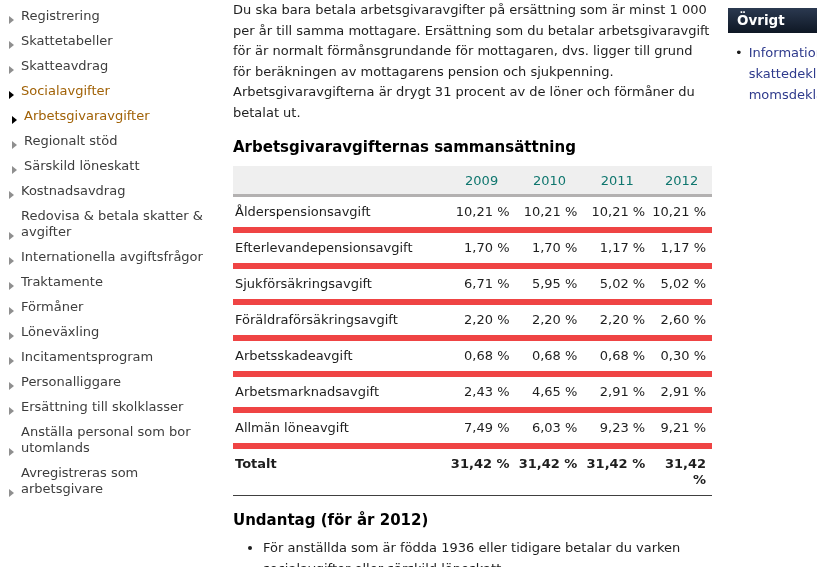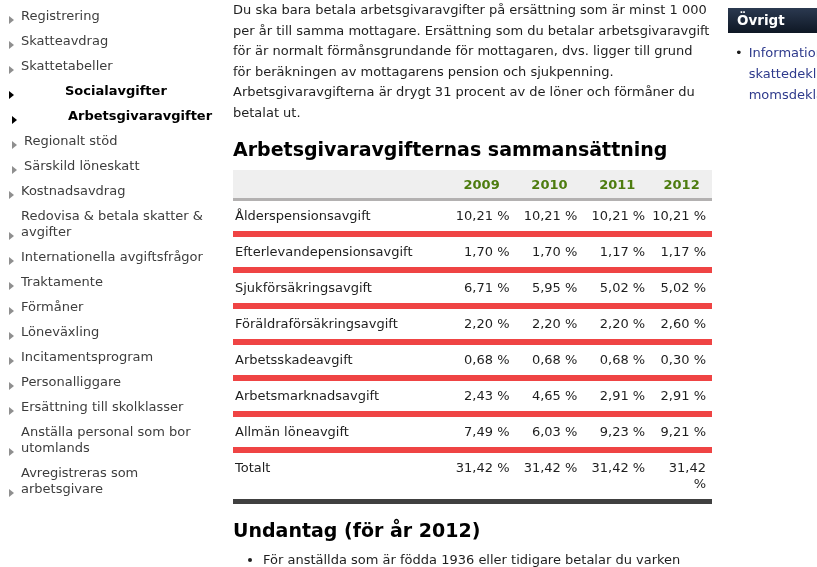--- a/index.html
+++ b/index.html
@@ -16,44 +16,44 @@
   .side-item {
     display:flex; align-items:flex-end;
     margin-bottom:9px; line-height:16px; color:#3d3d3d; cursor:pointer;
   }
   .side-item .arrow {
     flex:0 0 auto; width:0; height:0; margin:4px 7px 0 0;
     border-left:5px solid #8f8f8f;
     border-top:4px solid transparent; border-bottom:4px solid transparent;
   }
   .side-item.lvl2 { margin-left:3px; }
-  .side-item.bold { font-weight:bold; color:#000000;gap:44px; }
+  .side-item.bold { font-weight:normal; color:#a16207; }
   .side-item.bold .arrow { border-left-color:#000; }
 
   
   .main { position:absolute; left:233px; top:0; width:479px; }
   .main p { margin:0; padding:0; line-height:20.5px; }
   .p1 { margin-top:8px; }
   .p2 { margin-top:9px; }
-  h2.section-title { font-size:19px; font-weight:bold; margin:15px 0 0 0; color:#000; }
+  h2.section-title { font-size:15px; font-weight:bold; margin:15px 0 0 0; color:#000; }
 
   table.contrib { border-collapse:collapse; width:479px; margin-top:10px; }
   table.contrib th {
-    background:#efefef; font-weight:bold; color:#4d7c0f;
+    background:#efefef; font-weight:normal; color:#0f766e;
     border-bottom:3px solid #b3b1b1; padding:7px 6px 6px 6px;
   }
   th.col-label { width:212px; }
   th.col-year  { width:67px; text-align:center; }
   th.col-year.last { width:60px; }
   table.contrib td {
     border-bottom:6px solid #ef4444; padding:7px 6px 7px 0;
     text-align:right; white-space:nowrap; line-height:16px;
   }
   table.contrib td.label { text-align:left; padding-left:2px; white-space:normal; }
-  tr.total-row td { font-weight:normal; border-bottom:5px solid #404040; vertical-align:top; }
+  tr.total-row td { font-weight:bold; border-bottom:1px solid #404040; vertical-align:top; }
   td.total-last span { display:block; text-align:right; }
 
   ul.undantag { margin:9px 0 0 30px; padding:0; }
   ul.undantag li { margin-bottom:8px; line-height:20.5px; width:442px; }
 
   
   .right-panel { position:absolute; left:728px; top:8px; width:130px; }
   .right-header {
     background:linear-gradient(#2b3950, #0e1724);
     color:#ffffff; font-weight:bold; font-size:13.5px;
@@ -68,25 +68,25 @@
 </head>
 <body>
 
 <nav class="sidebar">
     <div class="side-item">
       <span class="arrow"></span>
       <span class="lbl">Registrering</span>
     </div>
     <div class="side-item">
       <span class="arrow"></span>
+      <span class="lbl">Skattetabeller</span>
+    </div>
+    <div class="side-item">
+      <span class="arrow"></span>
       <span class="lbl">Skatteavdrag</span>
-    </div>
-    <div class="side-item">
-      <span class="arrow"></span>
-      <span class="lbl">Skattetabeller</span>
     </div>
     <div class="side-item bold">
       <span class="arrow"></span>
       <span class="lbl">Socialavgifter</span>
     </div>
     <div class="side-item lvl2 bold">
       <span class="arrow"></span>
       <span class="lbl">Arbetsgivaravgifter</span>
     </div>
     <div class="side-item lvl2">

